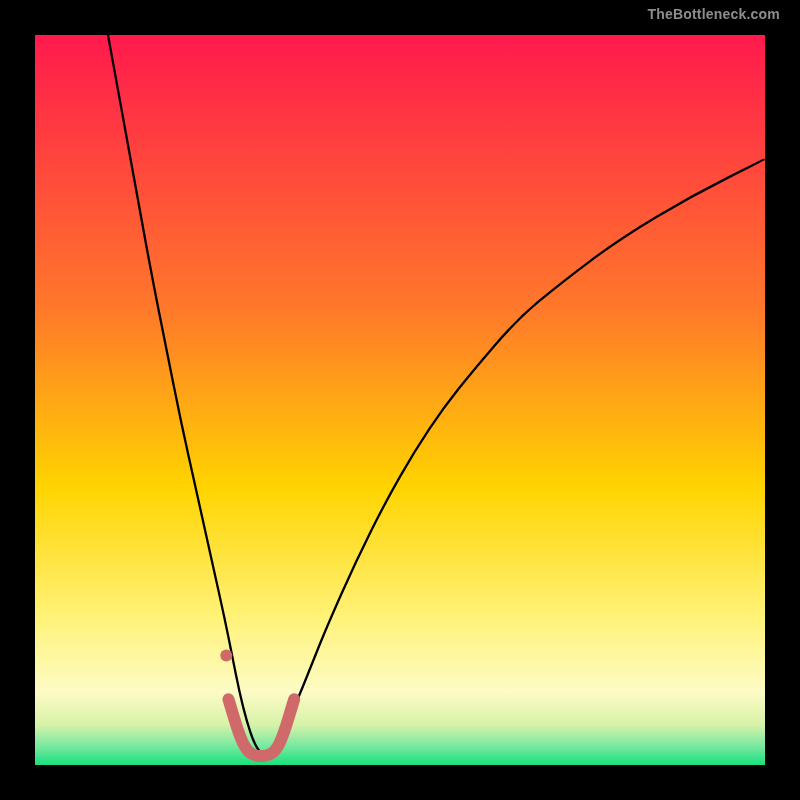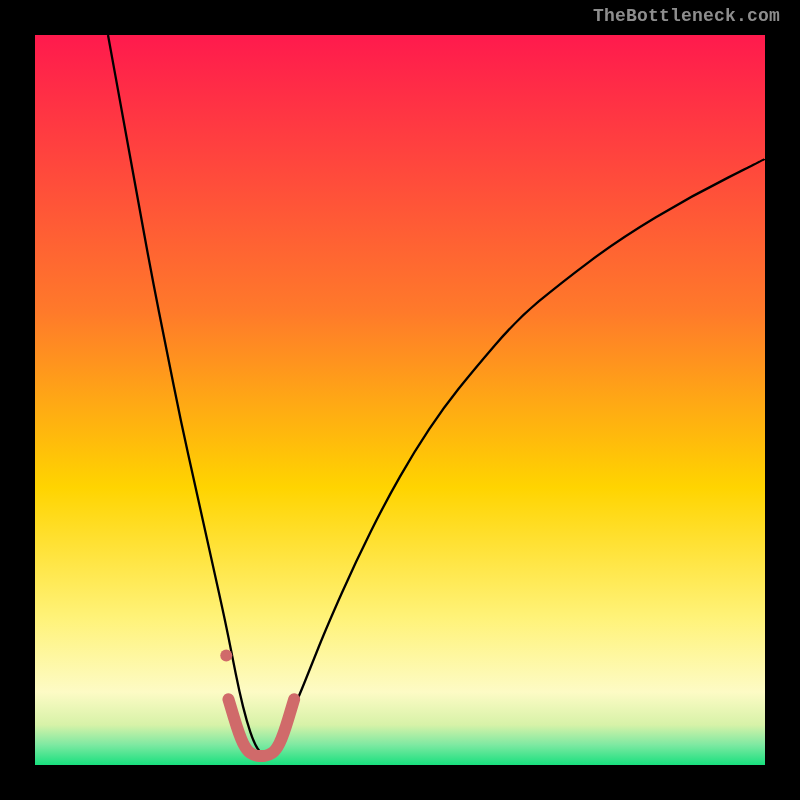--- a/index.html
+++ b/index.html
@@ -37,22 +37,22 @@
     position: absolute;
     top: 0;
     left: 0;
     width: 100%;
     height: 100%;
   }
   .watermark {
     position: absolute;
     top: 6px;
     right: 20px;
-    font-family: Liberation Mono, monospace;
-    font-size: 18px;
+    font-family: Liberation Sans, sans-serif;
+    font-size: 14px;
     font-weight: 600;
     color: #8d8d8d;
     letter-spacing: 0.2px;
   }
 </style>
 </head>
 <body>
 
 <div class="frame">
 

